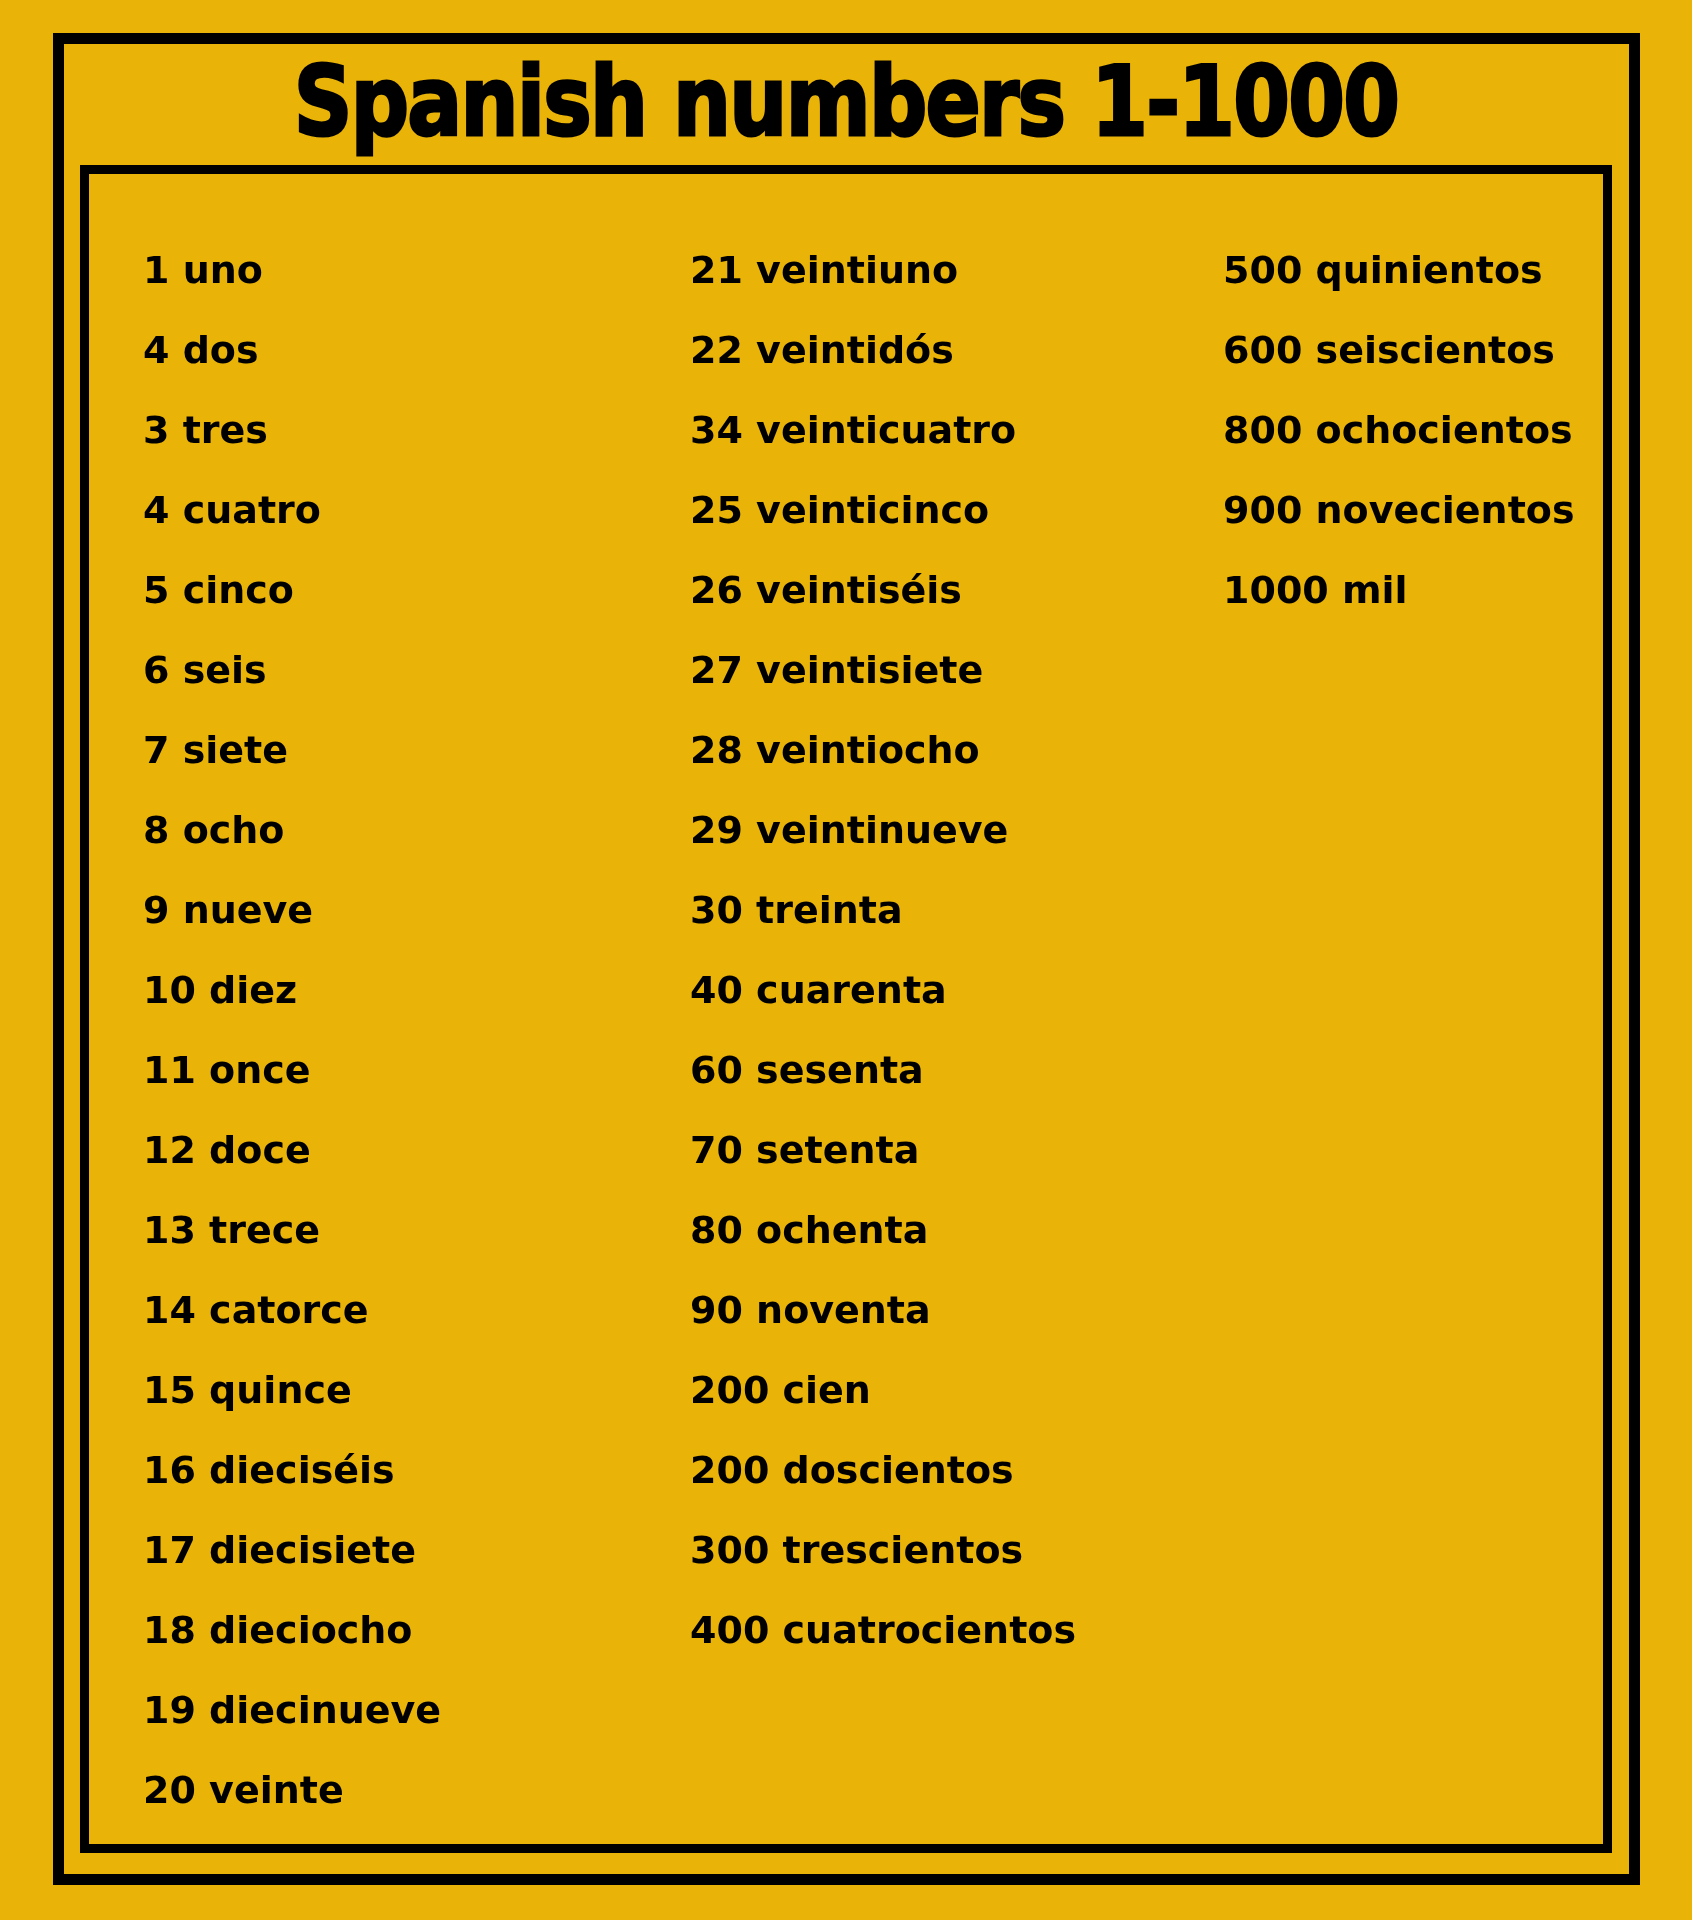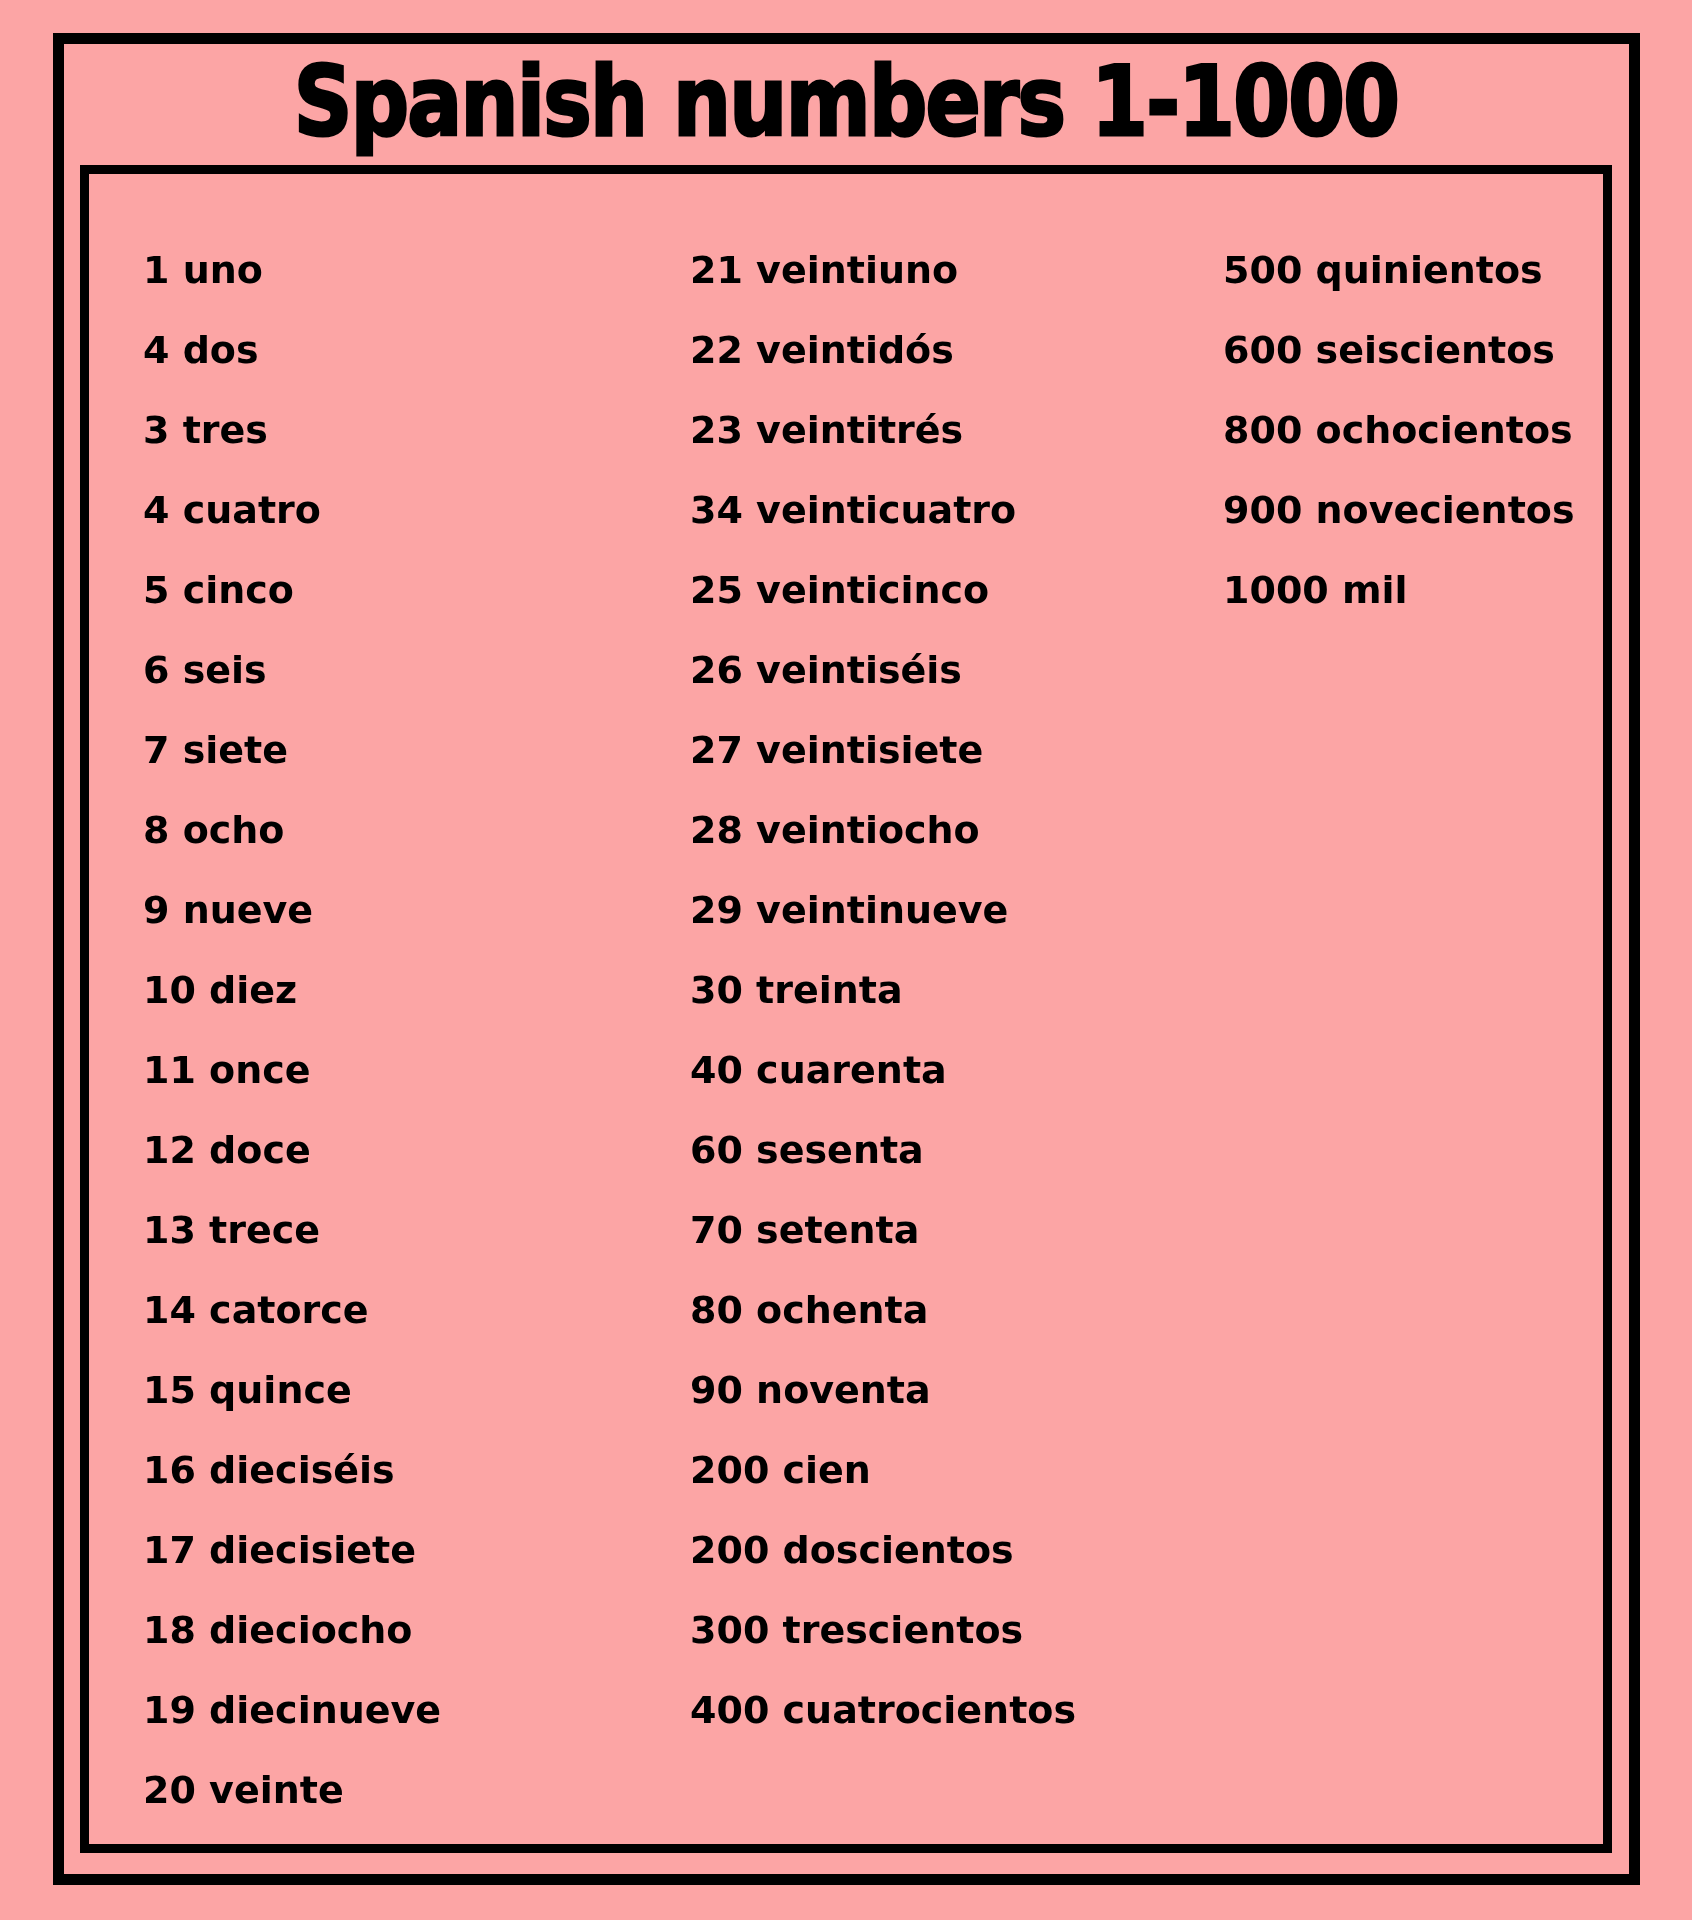--- a/index.html
+++ b/index.html
@@ -5,21 +5,21 @@
   html, body {
     margin: 0;
     padding: 0;
     background: #ffffff;
     font-family: "DejaVu Sans", "Liberation Sans", sans-serif;
   }
   .page {
     position: relative;
     width: 1692px;
     height: 1920px;
-    background: #fca5a5;
+    background: #eab308;
     overflow: hidden;
     color: #000000;
   }
   .outer-border {
     position: absolute;
     left: 53px;
     top: 33px;
     width: 1587px;
     height: 1852px;
     border: 11px solid #000000;
@@ -90,21 +90,20 @@
       <div class="row">15 quince</div>
       <div class="row">16 dieciséis</div>
       <div class="row">17 diecisiete</div>
       <div class="row">18 dieciocho</div>
       <div class="row">19 diecinueve</div>
       <div class="row">20 veinte</div>
     </div>
   <div class="col col-2">
       <div class="row">21 veintiuno</div>
       <div class="row">22 veintidós</div>
-      <div class="row">23 veintitrés</div>
       <div class="row">34 veinticuatro</div>
       <div class="row">25 veinticinco</div>
       <div class="row">26 veintiséis</div>
       <div class="row">27 veintisiete</div>
       <div class="row">28 veintiocho</div>
       <div class="row">29 veintinueve</div>
       <div class="row">30 treinta</div>
       <div class="row">40 cuarenta</div>
       <div class="row">60 sesenta</div>
       <div class="row">70 setenta</div>

